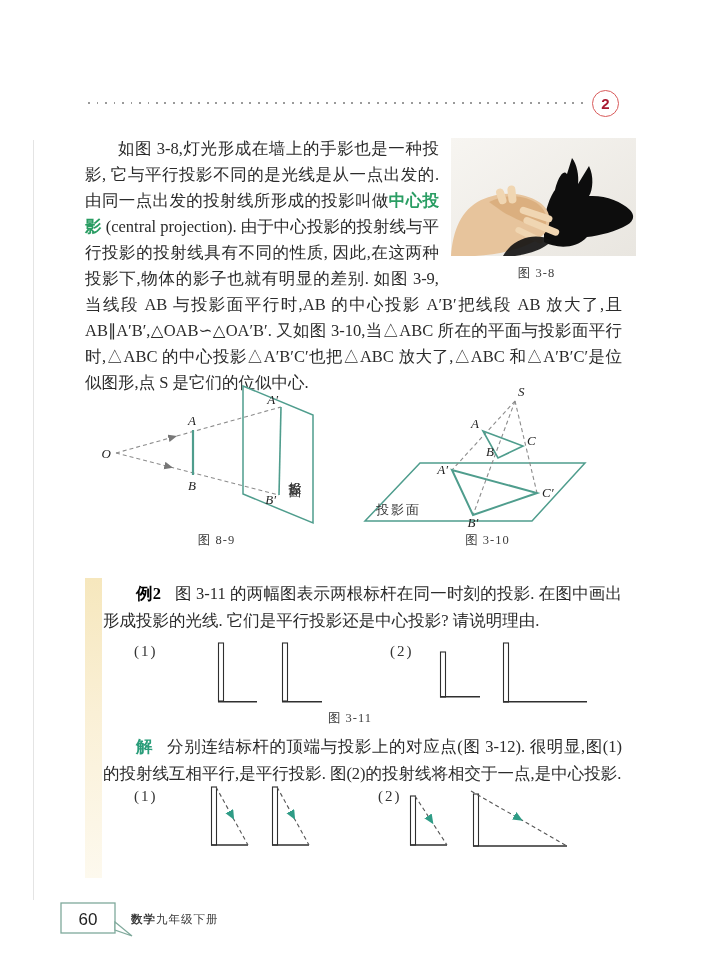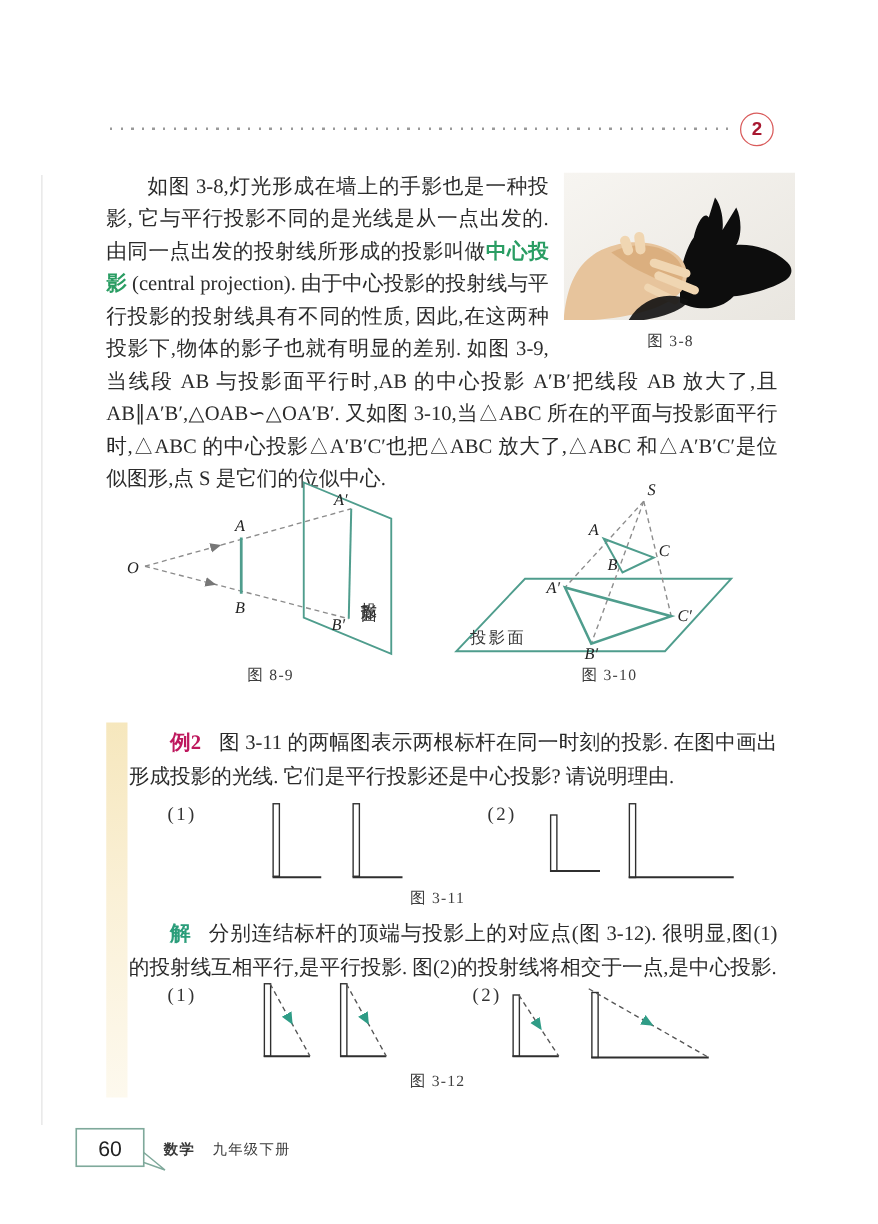--- a/index.html
+++ b/index.html
@@ -41,28 +41,28 @@
   .hl-strip{
     position:absolute;left:85px;top:578px;width:17px;height:300px;
     background:linear-gradient(180deg,#f6e7bd 0%,#faf0d6 45%,#fdf9ee 100%);
   }
   .exampletext,.solutiontext{
     position:absolute;left:103px;width:519px;font-size:16.5px;line-height:27px;text-align:justify;
   }
   .exampletext{top:580px;}
   .solutiontext{top:733px;}
   .exampletext p,.solutiontext p{margin:0;text-indent:2em;}
-  .label-orange{color:#be185d;font-weight:bold;margin-right:14px;}
+  .label-orange{color:#000000;font-weight:bold;margin-right:14px;}
   .label-green{color:#2a9d7a;font-weight:bold;margin-right:14px;}
   
   .footer-text{
     position:absolute;left:131px;top:912px;font-size:11.5px;color:#3a3a3a;
     font-family:"Liberation Sans",sans-serif;letter-spacing:1px;
   }
-  .footer-text .subj{font-weight:bold;margin-right:14px;}
+  .footer-text .subj{font-weight:bold;}
   .pagebox{position:absolute;left:56px;top:897px;}
 </style>
 </head>
 <body>
 
 <div class="page">
 
   <div class="scan-edge"></div>
 
   <div class="dotted-rule"></div>
@@ -203,21 +203,20 @@
       <text class="subnum" x="288" y="18">(2)</text>
       <g>
         <rect x="320.5" y="13" width="5" height="49" fill="#fff" stroke="#2f2f2f" stroke-width="1.1"></rect>
         <line x1="320" y1="62" x2="357" y2="62" stroke="#2f2f2f" stroke-width="1.6"></line>
         <path d="M325,13 L341,37.5 L357,62" fill="none" stroke="#555" stroke-width="1.1" stroke-dasharray="4,3" marker-mid="url(#arwT)"></path>
         <rect x="383.5" y="11" width="5" height="52" fill="#fff" stroke="#2f2f2f" stroke-width="1.1"></rect>
         <line x1="383" y1="63" x2="477" y2="63" stroke="#2f2f2f" stroke-width="1.6"></line>
         <path d="M381,8 L429,35.5 L477,63" fill="none" stroke="#555" stroke-width="1.1" stroke-dasharray="4,3" marker-mid="url(#arwT)"></path>
       </g>
     </svg>
-    <div class="fig-caption">图 3-12</div>
   </div>
 
   <div class="pagebox">
     <svg width="90" height="48" viewBox="0 0 90 48">
       <rect x="5" y="6" width="54" height="30" fill="#fff" stroke="#7fa99b" stroke-width="1.3"></rect>
       <polygon points="59,25 76,39 59,33" fill="#fff" stroke="#7fa99b" stroke-width="1.2"></polygon>
       <text x="32" y="28" text-anchor="middle" font-family="Liberation Sans, sans-serif" font-size="17" fill="#222">60</text>
     </svg>
   </div>
   <div class="footer-text">

